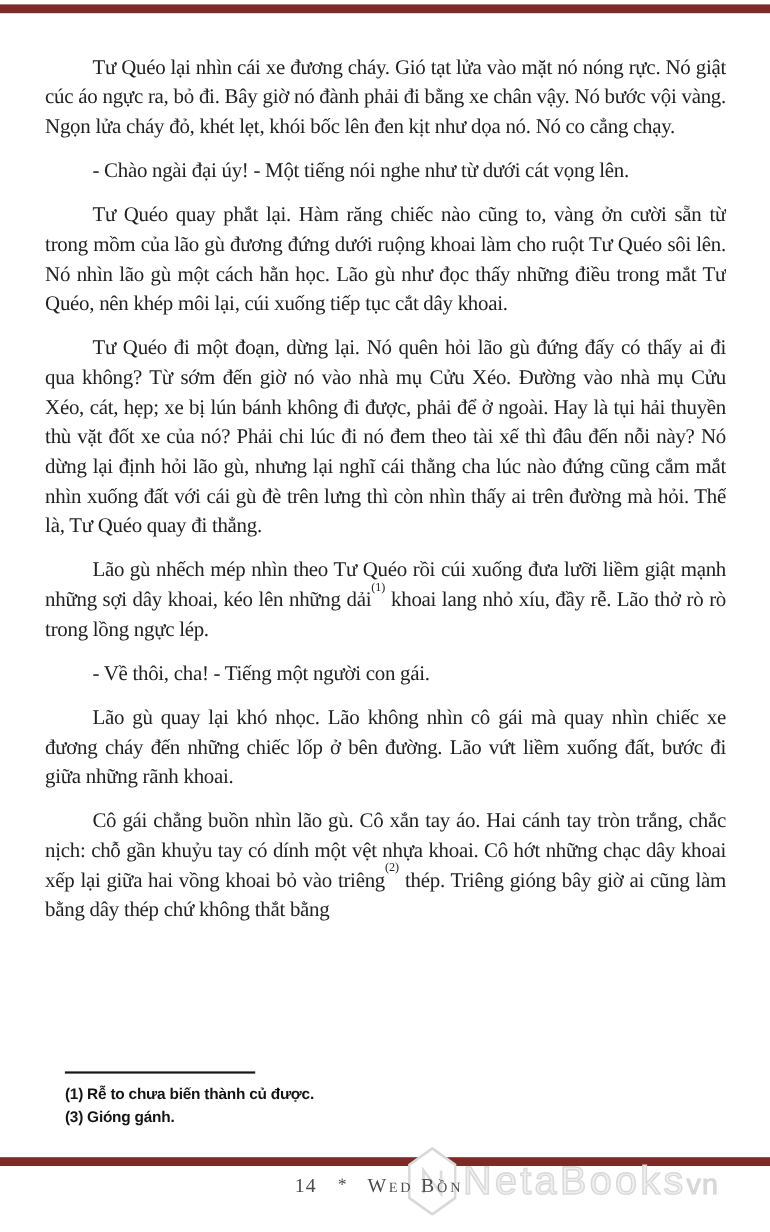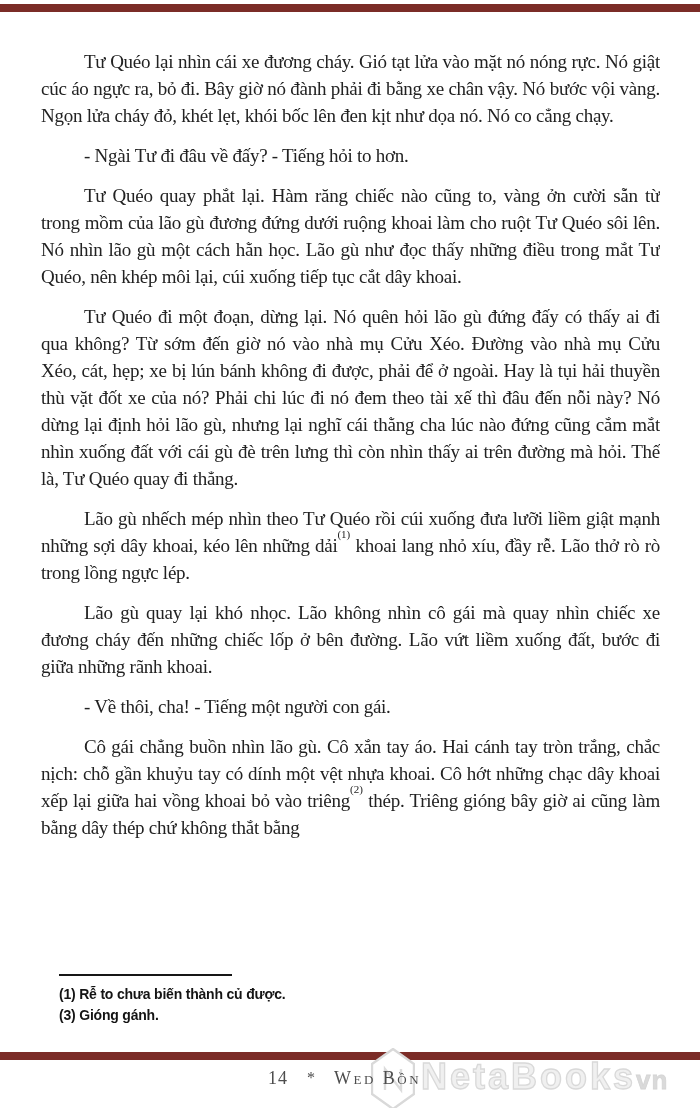--- a/index.html
+++ b/index.html
@@ -16,45 +16,45 @@
   .content p sup{font-size:11px;line-height:0;letter-spacing:0;position:relative;top:-7px;}
 
   .footnotes{position:absolute;left:59px;top:974px;width:619px;
              font-family:"Liberation Sans","DejaVu Sans",sans-serif;}
   .fn-rule{width:173px;height:0;border-top:2px solid #161616;margin-bottom:8px;}
   .fn-line{font-size:14px;line-height:21px;font-weight:bold;letter-spacing:-0.2px;color:#141414;}
 
   .watermark{position:absolute;left:371px;top:1043px;display:flex;align-items:center;}
   .wm-hex{flex:0 0 auto;}
   .wm-text{margin-left:6px;font-family:"Liberation Sans","DejaVu Sans",sans-serif;
-           font-weight:bold;font-size:36px;line-height:68px;letter-spacing:3px;
+           font-weight:normal;font-size:36px;line-height:40px;letter-spacing:3px;
            color:#f0f0f0;-webkit-text-stroke:1.3px #d9d9d9;white-space:nowrap;}
   .wm-tld{font-size:26px;letter-spacing:1px;color:#dadada;-webkit-text-stroke:0.8px #d4d4d4;}
 
   .folio{position:absolute;left:268px;top:1066px;display:flex;align-items:flex-start;
          color:#4d4d4d;font-size:18px;line-height:24px;}
   .folio .pg-num{letter-spacing:1px;}
   .folio .star{margin:0 19px;font-size:16px;color:#4d4d4d;}
   .folio .title{font-variant:small-caps;letter-spacing:2.5px;}
 </style>
 </head>
 <body>
 
 <div class="page">
 
   <div class="bar bar-top"></div>
 
   <div class="content">
       <p>Tư Quéo lại nhìn cái xe đương cháy. Gió tạt lửa vào mặt nó nóng rực. Nó giật cúc áo ngực ra, bỏ đi. Bây giờ nó đành phải đi bằng xe chân vậy. Nó bước vội vàng. Ngọn lửa cháy đỏ, khét lẹt, khói bốc lên đen kịt như dọa nó. Nó co cẳng chạy.</p>
-      <p>- Ngài Tư đi đâu về đấy? - Tiếng hỏi to hơn.</p>
+      <p>- Chào ngài đại úy! - Một tiếng nói nghe như từ dưới cát vọng lên.</p>
       <p>Tư Quéo quay phắt lại. Hàm răng chiếc nào cũng to, vàng ởn cười sẵn từ trong mồm của lão gù đương đứng dưới ruộng khoai làm cho ruột Tư Quéo sôi lên. Nó nhìn lão gù một cách hằn học. Lão gù như đọc thấy những điều trong mắt Tư Quéo, nên khép môi lại, cúi xuống tiếp tục cắt dây khoai.</p>
       <p>Tư Quéo đi một đoạn, dừng lại. Nó quên hỏi lão gù đứng đấy có thấy ai đi qua không? Từ sớm đến giờ nó vào nhà mụ Cửu Xéo. Đường vào nhà mụ Cửu Xéo, cát, hẹp; xe bị lún bánh không đi được, phải để ở ngoài. Hay là tụi hải thuyền thù vặt đốt xe của nó? Phải chi lúc đi nó đem theo tài xế thì đâu đến nỗi này? Nó dừng lại định hỏi lão gù, nhưng lại nghĩ cái thằng cha lúc nào đứng cũng cắm mắt nhìn xuống đất với cái gù đè trên lưng thì còn nhìn thấy ai trên đường mà hỏi. Thế là, Tư Quéo quay đi thẳng.</p>
       <p>Lão gù nhếch mép nhìn theo Tư Quéo rồi cúi xuống đưa lưỡi liềm giật mạnh những sợi dây khoai, kéo lên những dải<sup>(1)</sup> khoai lang nhỏ xíu, đầy rễ. Lão thở rò rò trong lồng ngực lép.</p>
+      <p>- Về thôi, cha! - Tiếng một người con gái.</p>
       <p>Lão gù quay lại khó nhọc. Lão không nhìn cô gái mà quay nhìn chiếc xe đương cháy đến những chiếc lốp ở bên đường. Lão vứt liềm xuống đất, bước đi giữa những rãnh khoai.</p>
-      <p>- Về thôi, cha! - Tiếng một người con gái.</p>
       <p>Cô gái chẳng buồn nhìn lão gù. Cô xắn tay áo. Hai cánh tay tròn trắng, chắc nịch: chỗ gần khuỷu tay có dính một vệt nhựa khoai. Cô hớt những chạc dây khoai xếp lại giữa hai vồng khoai bỏ vào triêng<sup>(2)</sup> thép. Triêng gióng bây giờ ai cũng làm bằng dây thép chứ không thắt bằng</p>
     </div>
 
   <div class="footnotes">
     <div class="fn-rule"></div>
     <div class="fn-line">(1) Rễ to chưa biến thành củ được.</div>
     <div class="fn-line">(3) Gióng gánh.</div>
   </div>
 
   <div class="bar bar-bottom"></div>

